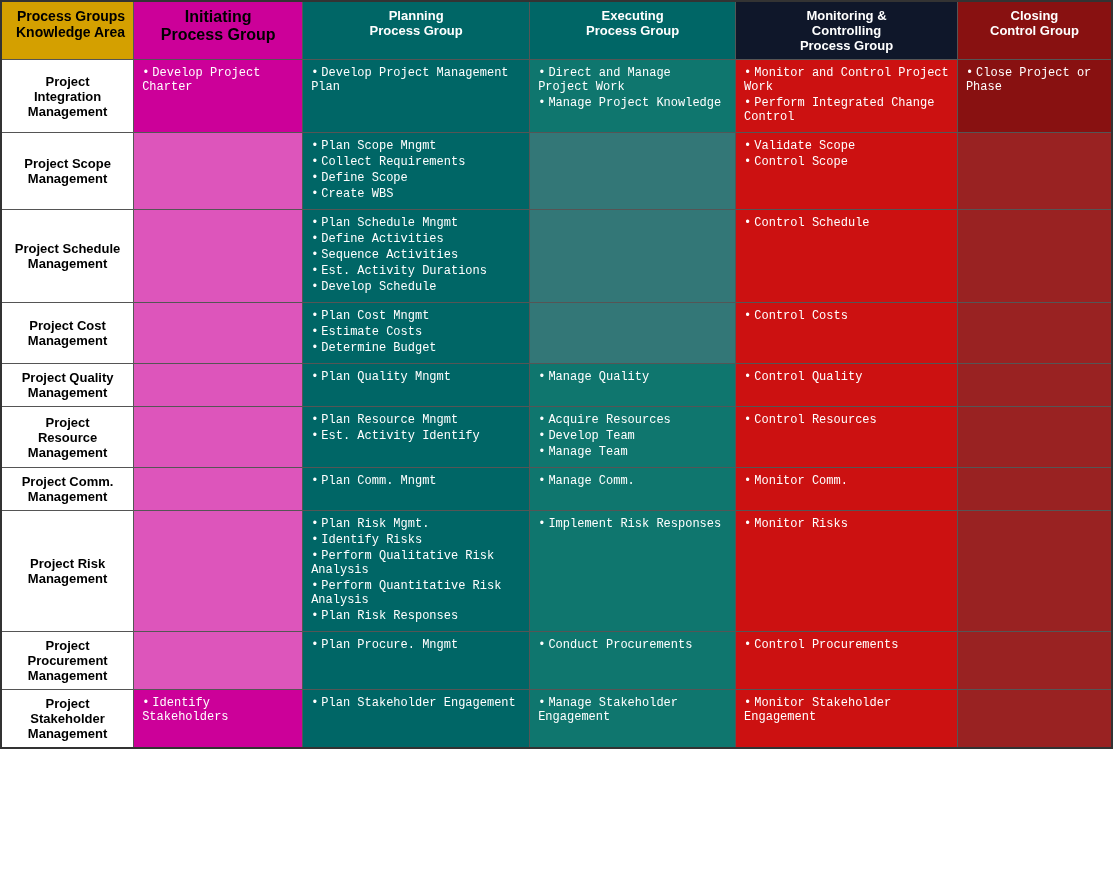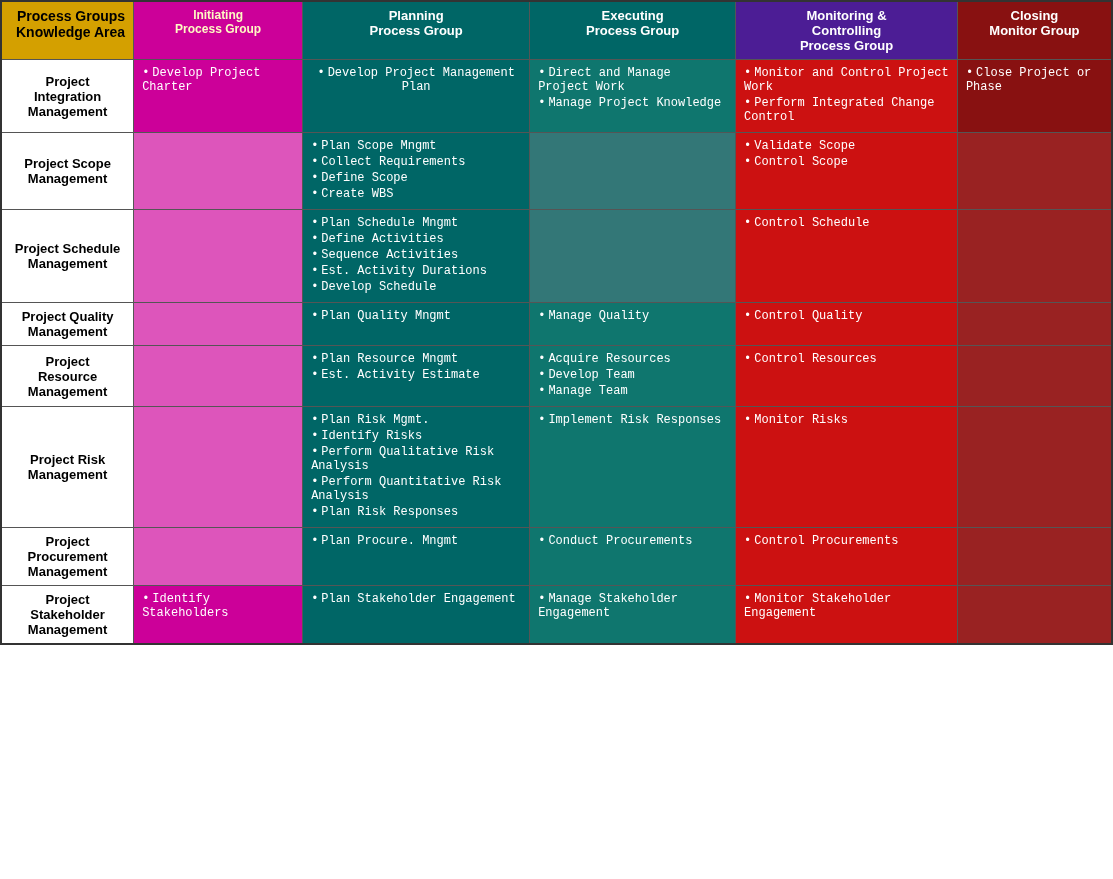--- a/index.html
+++ b/index.html
@@ -29,43 +29,43 @@
     .bullet-item::before { content: "•"; margin-right: 3px; }
   </style>
 </head>
 <body>
 
 <table>
   <thead>
     <tr>
       <th class="header-knowledge" style="white-space:pre-line;font-size:14px;font-weight:bold;color:#000;background-color:#d4a000;">Process Groups
 Knowledge Area</th>
-      <th class="header-initiating" style="white-space:pre-line;font-size:12px;color:#fef9c3;font-weight:bold;background-color:#cc0099;">Initiating
+      <th class="header-initiating" style="white-space:pre-line;font-size:16px;color:#000000;font-weight:bold;background-color:#cc0099;">Initiating
 Process Group</th>
       <th class="header-planning" style="white-space:pre-line;font-size:13px;color:#fff;font-weight:bold;background-color:#006666;">Planning
 Process Group</th>
       <th class="header-executing" style="white-space:pre-line;font-size:13px;color:#fff;font-weight:bold;background-color:#006666;">Executing
 Process Group</th>
-      <th class="header-monitoring" style="white-space:pre-line;font-size:13px;color:#fff;font-weight:bold;background-color:#4c1d95;">Monitoring &amp;
+      <th class="header-monitoring" style="white-space:pre-line;font-size:13px;color:#fff;font-weight:bold;background-color:#0f172a;">Monitoring &amp;
 Controlling
 Process Group</th>
       <th class="header-closing" style="white-space:pre-line;font-size:13px;color:#fff;font-weight:bold;background-color:#881111;">Closing
-Monitor Group</th>
+Control Group</th>
     </tr>
   </thead>
   <tbody id="table-body">
   <tr>
         <td class="cell-knowledge" style="white-space: pre-line; font-weight: bold; font-size: 13px;">Project
 Integration
 Management</td>
         <td class="cell-initiating">
           <div class="bullet-item" style="margin-bottom: 2px;">Develop Project Charter</div>
         </td>
         <td class="cell-planning">
-          <div class="bullet-item" style="margin-bottom: 2px; text-align: center;">Develop Project Management Plan</div>
+          <div class="bullet-item" style="margin-bottom: 2px;">Develop Project Management Plan</div>
         </td>
         <td class="cell-executing">
           <div class="bullet-item" style="margin-bottom: 2px;">Direct and Manage Project Work</div>
           <div class="bullet-item" style="margin-bottom: 2px;">Manage Project Knowledge</div>
         </td>
         <td class="cell-monitoring">
           <div class="bullet-item" style="margin-bottom: 2px;">Monitor and Control Project Work</div>
           <div class="bullet-item" style="margin-bottom: 2px;">Perform Integrated Change Control</div>
         </td>
         <td class="cell-closing">
@@ -100,20 +100,35 @@
           <div class="bullet-item" style="margin-bottom: 2px;">Est. Activity Durations</div>
           <div class="bullet-item" style="margin-bottom: 2px;">Develop Schedule</div>
         </td>
         <td class="cell-executing-empty"></td>
         <td class="cell-monitoring">
           <div class="bullet-item" style="margin-bottom: 2px;">Control Schedule</div>
         </td>
         <td class="cell-closing-empty"></td>
       </tr>
       <tr>
+        <td class="cell-knowledge" style="white-space: pre-line; font-weight: bold; font-size: 13px;">Project  Cost
+Management</td>
+        <td class="cell-initiating-empty"></td>
+        <td class="cell-planning">
+          <div class="bullet-item" style="margin-bottom: 2px;">Plan Cost Mngmt</div>
+          <div class="bullet-item" style="margin-bottom: 2px;">Estimate Costs</div>
+          <div class="bullet-item" style="margin-bottom: 2px;">Determine Budget</div>
+        </td>
+        <td class="cell-executing-empty"></td>
+        <td class="cell-monitoring">
+          <div class="bullet-item" style="margin-bottom: 2px;">Control Costs</div>
+        </td>
+        <td class="cell-closing-empty"></td>
+      </tr>
+      <tr>
         <td class="cell-knowledge" style="white-space: pre-line; font-weight: bold; font-size: 13px;">Project Quality
 Management</td>
         <td class="cell-initiating-empty"></td>
         <td class="cell-planning">
           <div class="bullet-item" style="margin-bottom: 2px;">Plan Quality Mngmt</div>
         </td>
         <td class="cell-executing">
           <div class="bullet-item" style="margin-bottom: 2px;">Manage Quality</div>
         </td>
         <td class="cell-monitoring">
@@ -121,29 +136,44 @@
         </td>
         <td class="cell-closing-empty"></td>
       </tr>
       <tr>
         <td class="cell-knowledge" style="white-space: pre-line; font-weight: bold; font-size: 13px;">Project
 Resource
 Management</td>
         <td class="cell-initiating-empty"></td>
         <td class="cell-planning">
           <div class="bullet-item" style="margin-bottom: 2px;">Plan Resource Mngmt</div>
-          <div class="bullet-item" style="margin-bottom: 2px;">Est. Activity Estimate</div>
+          <div class="bullet-item" style="margin-bottom: 2px;">Est. Activity Identify</div>
         </td>
         <td class="cell-executing">
           <div class="bullet-item" style="margin-bottom: 2px;">Acquire Resources</div>
           <div class="bullet-item" style="margin-bottom: 2px;">Develop Team</div>
           <div class="bullet-item" style="margin-bottom: 2px;">Manage Team</div>
         </td>
         <td class="cell-monitoring">
           <div class="bullet-item" style="margin-bottom: 2px;">Control Resources</div>
+        </td>
+        <td class="cell-closing-empty"></td>
+      </tr>
+      <tr>
+        <td class="cell-knowledge" style="white-space: pre-line; font-weight: bold; font-size: 13px;">Project Comm.
+Management</td>
+        <td class="cell-initiating-empty"></td>
+        <td class="cell-planning">
+          <div class="bullet-item" style="margin-bottom: 2px;">Plan Comm. Mngmt</div>
+        </td>
+        <td class="cell-executing">
+          <div class="bullet-item" style="margin-bottom: 2px;">Manage Comm.</div>
+        </td>
+        <td class="cell-monitoring">
+          <div class="bullet-item" style="margin-bottom: 2px;">Monitor Comm.</div>
         </td>
         <td class="cell-closing-empty"></td>
       </tr>
       <tr>
         <td class="cell-knowledge" style="white-space: pre-line; font-weight: bold; font-size: 13px;">Project  Risk
 Management</td>
         <td class="cell-initiating-empty"></td>
         <td class="cell-planning">
           <div class="bullet-item" style="margin-bottom: 2px;">Plan Risk Mgmt.</div>
           <div class="bullet-item" style="margin-bottom: 2px;">Identify Risks</div>

